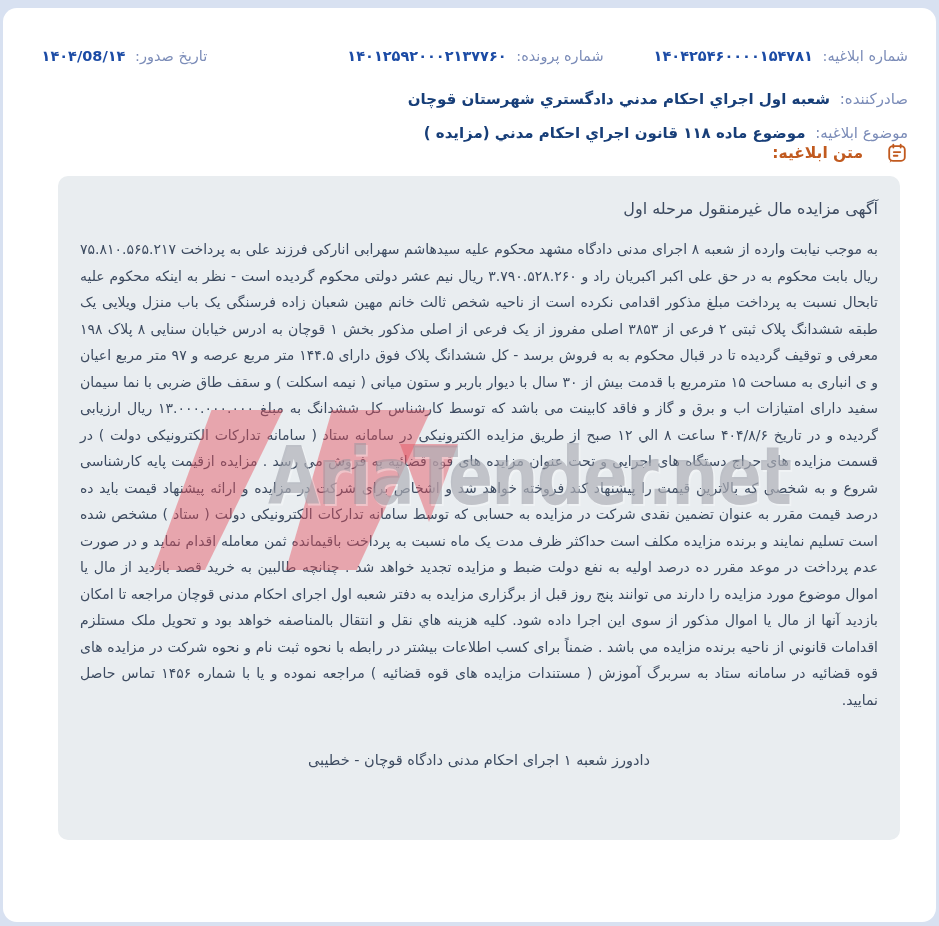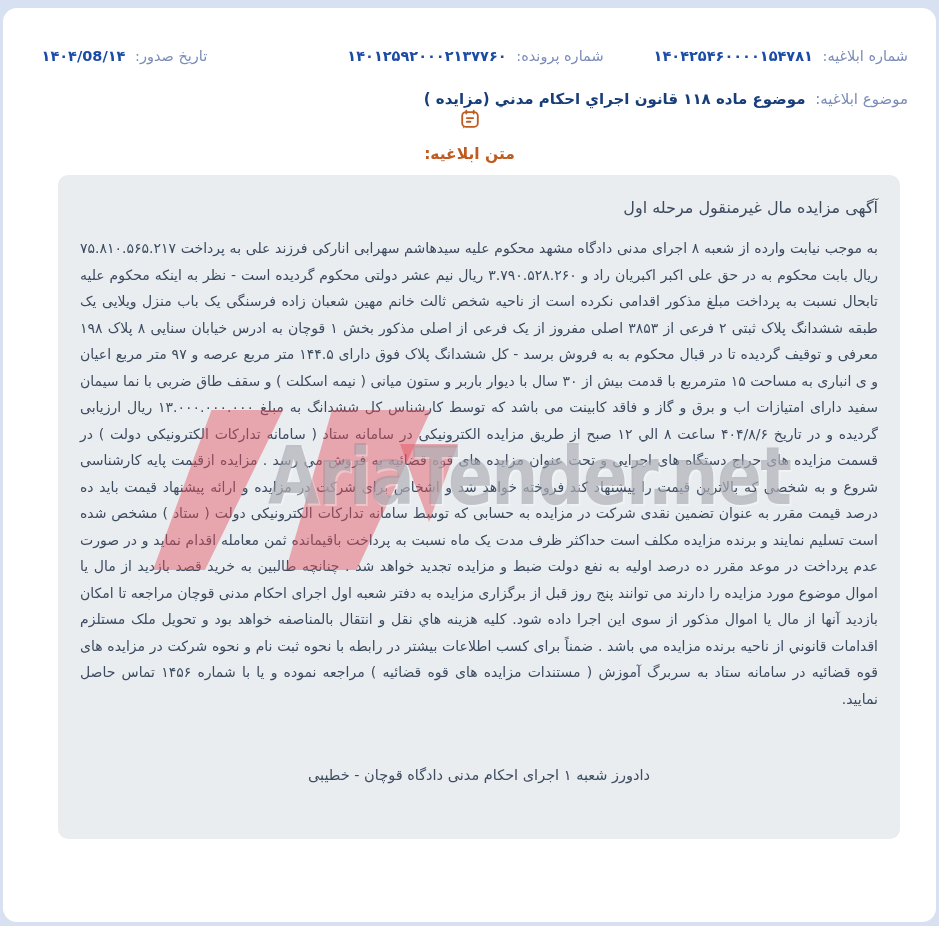--- a/index.html
+++ b/index.html
@@ -18,32 +18,32 @@
   .field{white-space:nowrap;}
   .field .lbl{color:var(--label);}
   .field .val{color:var(--value-blue);font-weight:bold;margin-right:5px;}
   .field-case{margin-right:50px;text-align:right;}
   .field-date{margin-right:140px;}
   .info-row{font-size:15px;margin-bottom:16px;}
   .info-row .lbl{color:var(--label);}
   .info-row .val{color:var(--value-navy);font-weight:bold;margin-right:5px;}
   .subject-row{margin-bottom:0;}
   .body-label-row{
-    display:flex;align-items:center;gap:15px;margin-bottom:12px;
-    color:var(--orange);font-weight:bold;font-size:15.5px;flex-direction:column;
+    display:flex;align-items:center;gap:23px;margin-bottom:12px;
+    color:var(--orange);font-weight:bold;font-size:15.5px;
   }
   .memo-icon svg{display:block;}
   .notice-box{
     position:relative;z-index:1;background:var(--box-bg);border-radius:10px;
     margin:0 8px 0 27px;padding:20px 22px 0;min-height:664px;
     color:var(--body-text);font-size:14px;
   }
   .notice-title{font-size:16px;margin-bottom:14px;line-height:26px;}
   .notice-body{text-align:justify;line-height:26.5px;}
-  .notice-signature{text-align:center;margin-top:55px;font-size:14.5px;}
+  .notice-signature{text-align:center;margin-top:39px;font-size:14.5px;}
   .watermark{
     position:absolute;left:145px;top:396px;width:680px;height:172px;
     direction:ltr;pointer-events:none;z-index:3;
   }
   .wm-shape{position:absolute;background:var(--wm-red);}
   .wm-s1{left:5px;top:6px;width:130px;height:160px;clip-path:polygon(45% 0,100% 0,40% 100%,0 100%);}
   .wm-s2{left:118px;top:6px;width:165px;height:160px;clip-path:polygon(40% 0,100% 0,55% 100%,12% 100%);}
   .wm-s3{left:252px;top:40px;width:58px;height:78px;clip-path:polygon(0 0,100% 0,50% 100%);}
   .wm-text{
     position:absolute;left:120px;top:26px;font-weight:bold;font-size:80px;
@@ -65,20 +65,24 @@
     <div class="field field-case">
       <span class="lbl">شماره پرونده:</span>
       <span class="val">۱۴۰۱۲۵۹۲۰۰۰۲۱۳۷۷۶۰</span>
     </div>
     <div class="field field-date">
       <span class="lbl">تاریخ صدور:</span>
       <span class="val">۱۴۰۴/08/۱۴</span>
     </div>
   </div>
 
+  <div class="info-row">
+    <span class="lbl">صادرکننده:</span>
+    <span class="val">شعبه اول اجراي احکام مدني دادگستري شهرستان قوچان</span>
+  </div>
 
   <div class="info-row subject-row">
     <span class="lbl">موضوع ابلاغیه:</span>
     <span class="val">موضوع ماده ۱۱۸ قانون اجراي احکام مدني (مزایده )</span>
   </div>
 
   <div class="body-label-row">
     <span class="memo-icon">
       <svg width="22" height="22" viewBox="0 0 24 24" fill="none" stroke="#c15a1f" stroke-width="2" stroke-linecap="round" stroke-linejoin="round">
         <rect x="3.5" y="4.5" width="17" height="16" rx="4"></rect>

